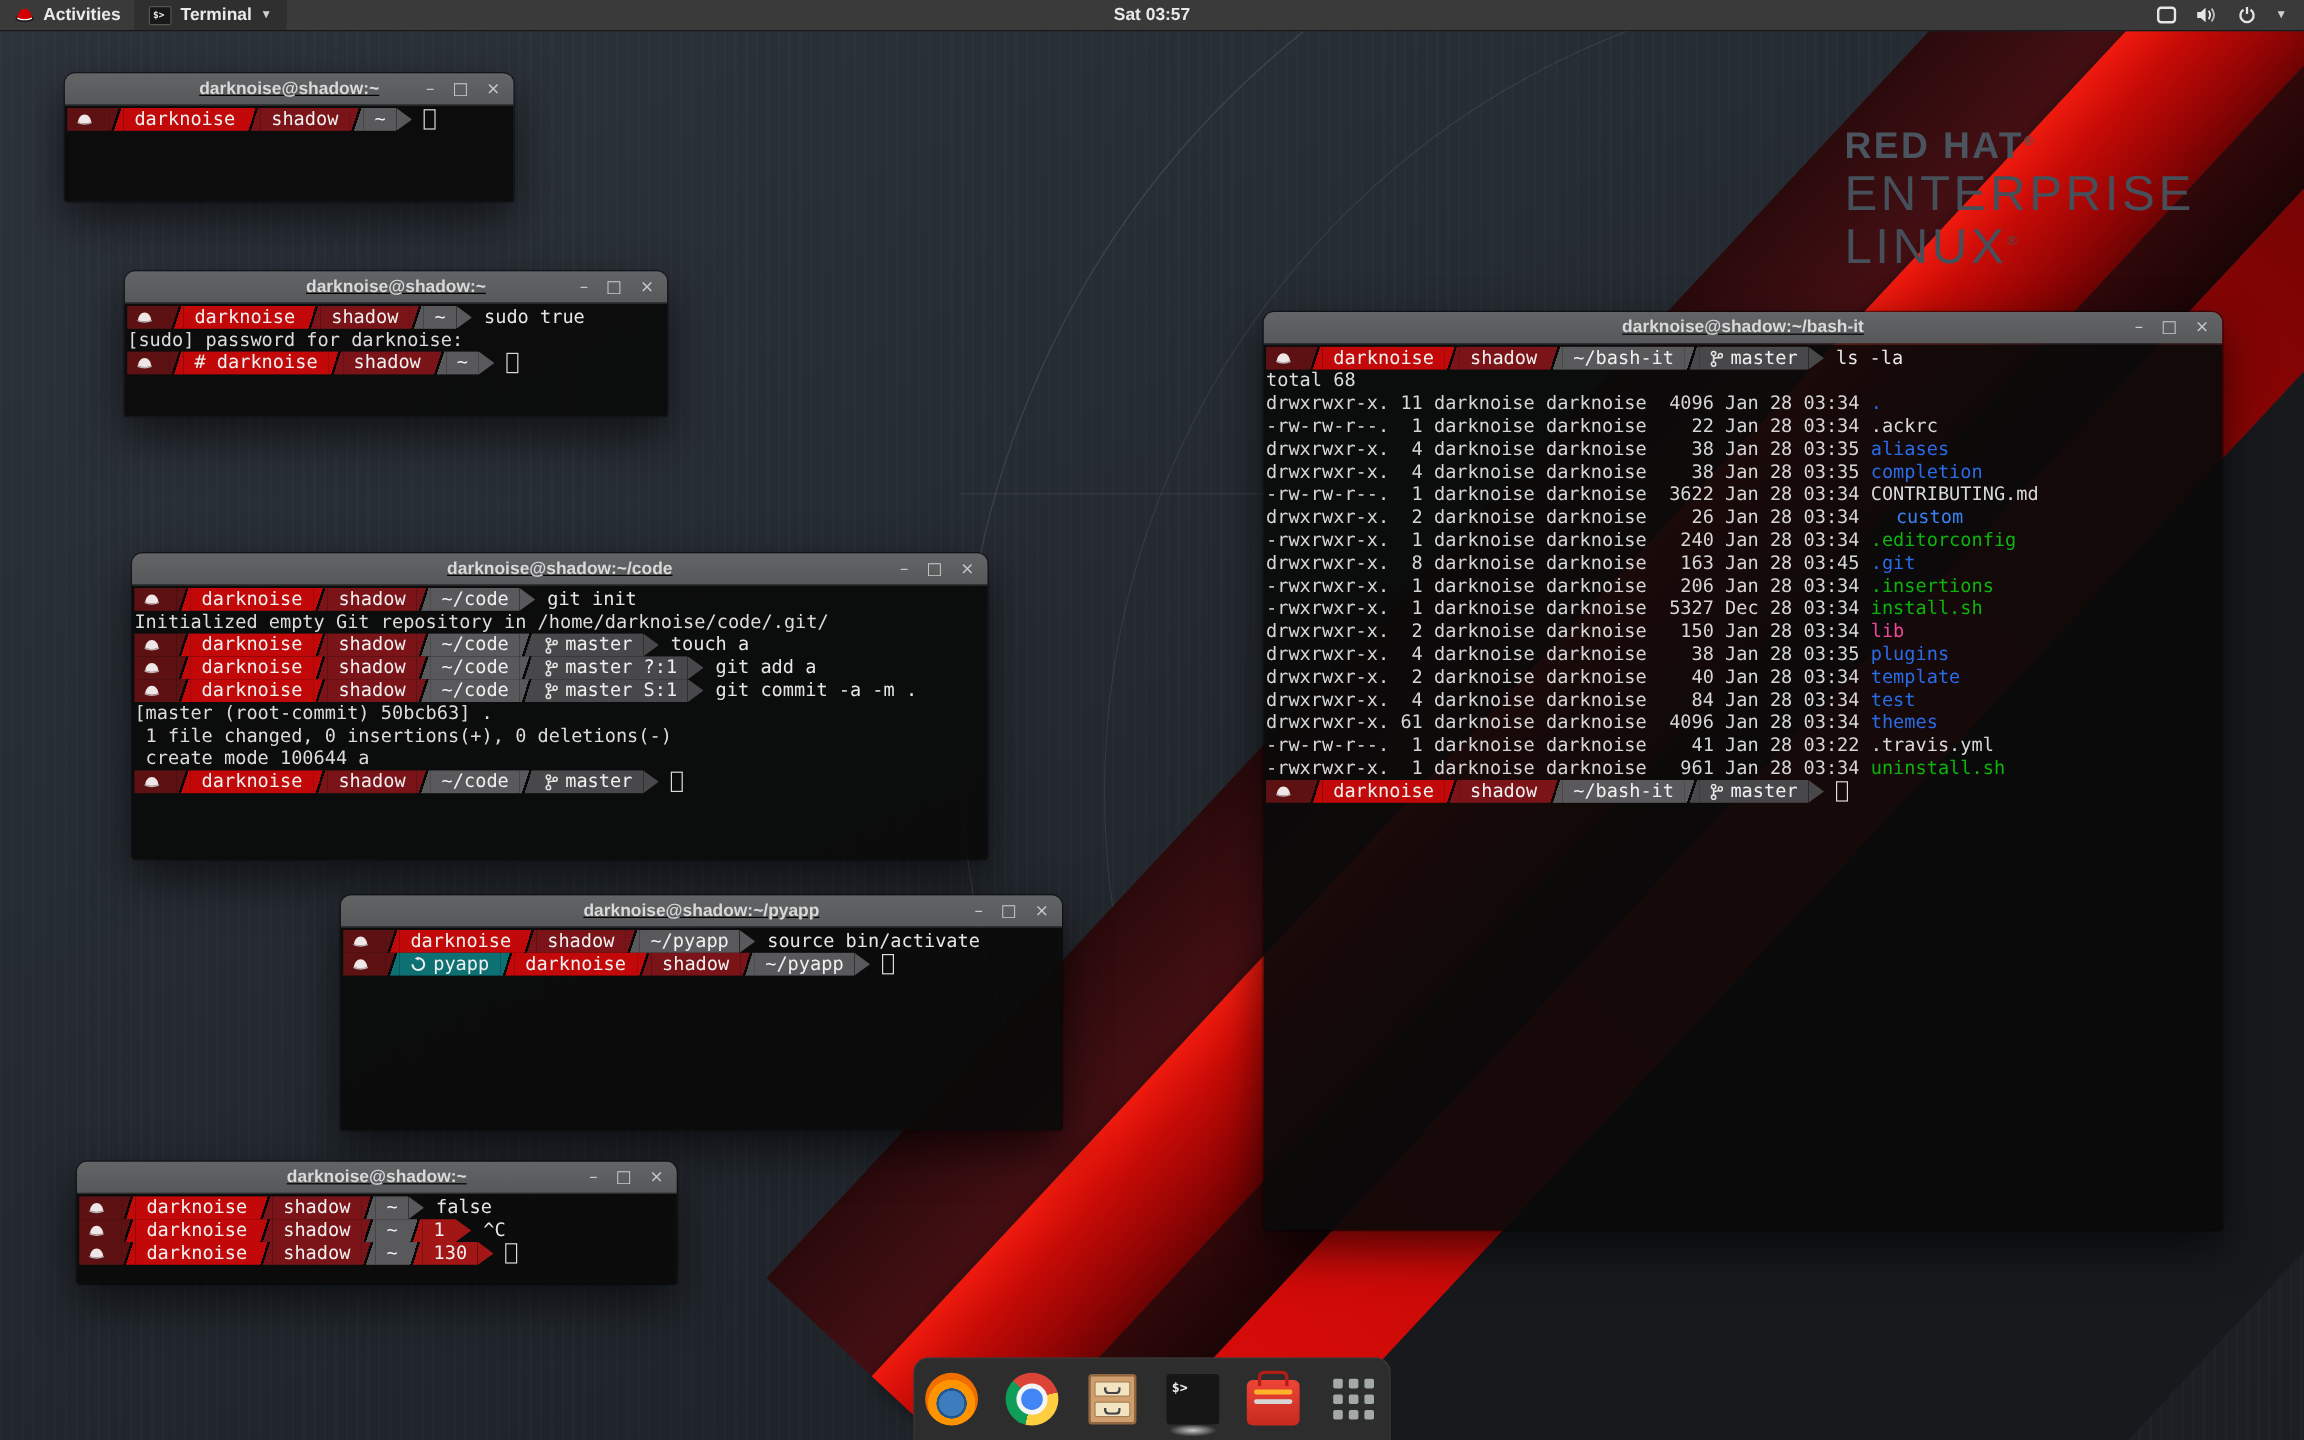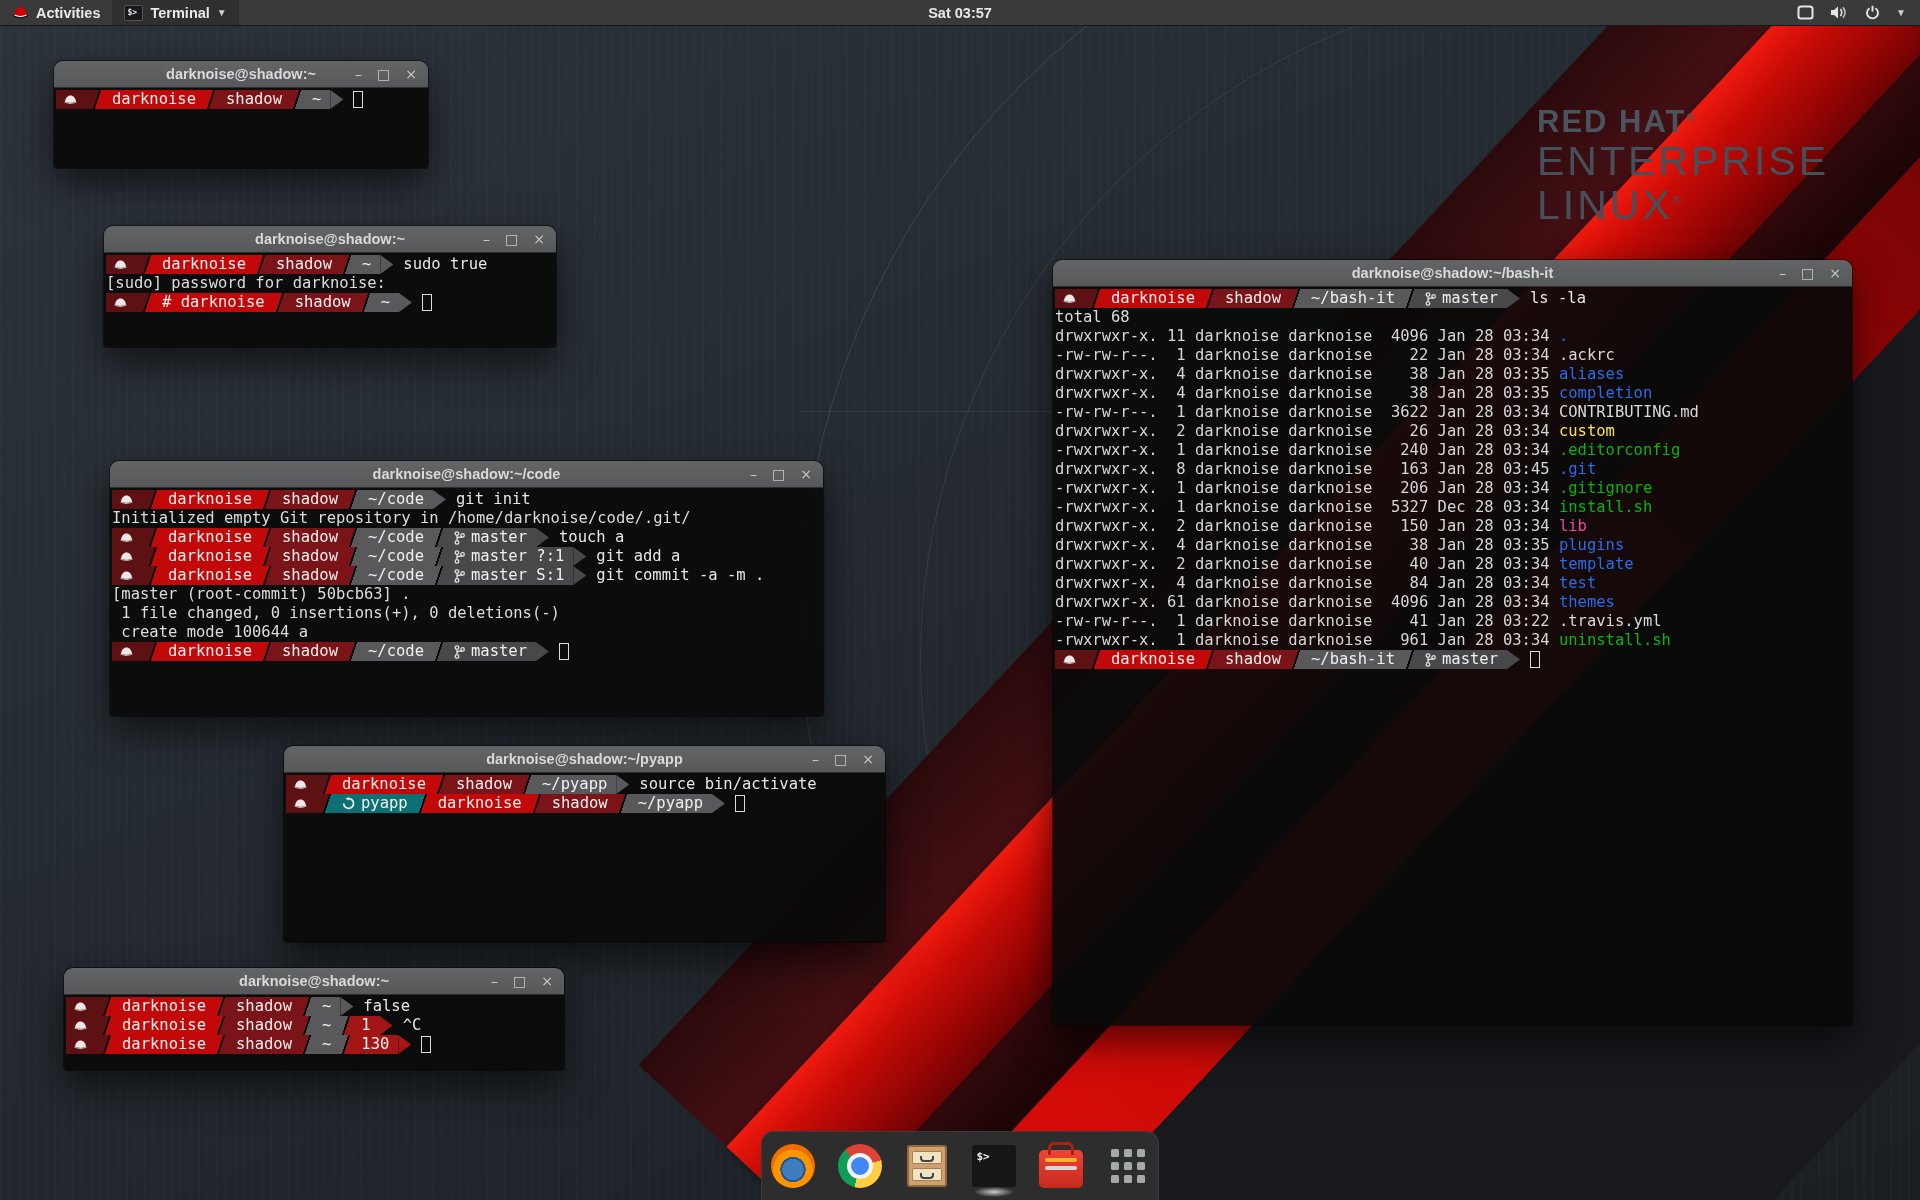--- a/index.html
+++ b/index.html
@@ -46,21 +46,21 @@
     color:#e8e8e8; font:700 8px/14px "DejaVu Sans Mono",monospace; text-align:left; padding-left:2px; border-radius:2px;}
   .tb-caret { font-size:10px; color:#cfcfcf; }
   .tb-clock { position:absolute; left:0; right:0; text-align:center; pointer-events:none; }
   .tb-right { margin-left:auto; display:flex; align-items:center; gap:16px; padding-right:14px; height:100%; }
   .tb-icon { display:flex; align-items:center; }
 
   
   .window { position:absolute; display:flex; flex-direction:column; border-radius:9px 9px 3px 3px;
     box-shadow:0 16px 38px rgba(0,0,0,0.6), 0 0 0 1px rgba(0,0,0,0.5); overflow:hidden; z-index:10; }
   .titlebar { flex:none; height:27px; background:linear-gradient(#626466,#56585a);
-    border-bottom:1px solid #2c2c2c; position:relative; display:flex; align-items:center; justify-content:center; }
+    border-bottom:1px solid #2c2c2c; position:relative; display:flex; align-items:center; justify-content:center;text-decoration:underline; }
   .titlebar .title { font-size:14.5px; font-weight:700; color:#d9d9d9; }
   .win-buttons { position:absolute; right:11px; top:0; height:100%; display:flex; align-items:center; gap:15px; }
   .win-btn { color:#c9c9c9; font-size:14px; line-height:1; cursor:default; font-family:"DejaVu Sans",sans-serif; }
   .content { flex:1; background:rgba(10,10,10,0.93); padding:2px 0 0 2px;
     font-family:"DejaVu Sans Mono",monospace; font-size:15.5px; line-height:19px; color:#dcdcdc; overflow:hidden; }
 
   .term-line { height:19px; white-space:pre; }
   .line-flex { display:flex; align-items:stretch; }
   .seg { display:flex; align-items:center; padding:0 9px; color:#f0f0f0; flex:none; }
   .seg .seg-ic { display:flex; align-items:center; margin-right:6px; }
@@ -324,24 +324,24 @@
                   <circle cx="3" cy="11.4" r="1.8" fill="none" stroke="#e2e2e2" stroke-width="1.3"></circle>
                   <circle cx="8.6" cy="4.4" r="1.7" fill="none" stroke="#e2e2e2" stroke-width="1.3"></circle>
                   <path d="M3 4.4 L3 9.6 M3 8 Q3 5.6 8.6 6.1" stroke="#e2e2e2" stroke-width="1.3" fill="none"></path>
                 </svg></span><span>master</span></span><span class="term-arrow" style="background: rgb(72, 72, 75);"></span><span class="cmd">ls -la</span></div>
           <div class="term-line">total 68</div>
           <div class="term-line"><span class="ls-prefix">drwxrwxr-x. 11 darknoise darknoise  4096 Jan 28 03:34 </span><span style="color: rgb(42, 107, 232);">.</span></div>
           <div class="term-line"><span class="ls-prefix">-rw-rw-r--.  1 darknoise darknoise    22 Jan 28 03:34 </span><span style="color: rgb(216, 216, 216);">.ackrc</span></div>
           <div class="term-line"><span class="ls-prefix">drwxrwxr-x.  4 darknoise darknoise    38 Jan 28 03:35 </span><span style="color: rgb(42, 107, 232);">aliases</span></div>
           <div class="term-line"><span class="ls-prefix">drwxrwxr-x.  4 darknoise darknoise    38 Jan 28 03:35 </span><span style="color: rgb(42, 107, 232);">completion</span></div>
           <div class="term-line"><span class="ls-prefix">-rw-rw-r--.  1 darknoise darknoise  3622 Jan 28 03:34 </span><span style="color: rgb(216, 216, 216);">CONTRIBUTING.md</span></div>
-          <div class="term-line"><span class="ls-prefix">drwxrwxr-x.  2 darknoise darknoise    26 Jan 28 03:34 </span><span style="color: #fde047;">custom</span></div>
+          <div class="term-line"><span class="ls-prefix">drwxrwxr-x.  2 darknoise darknoise    26 Jan 28 03:34 </span><span style="color: #3b82f6; margin-left: 21px;">custom</span></div>
           <div class="term-line"><span class="ls-prefix">-rwxrwxr-x.  1 darknoise darknoise   240 Jan 28 03:34 </span><span style="color: rgb(12, 180, 12);">.editorconfig</span></div>
           <div class="term-line"><span class="ls-prefix">drwxrwxr-x.  8 darknoise darknoise   163 Jan 28 03:45 </span><span style="color: rgb(42, 107, 232); text-align: right;">.git</span></div>
-          <div class="term-line"><span class="ls-prefix">-rwxrwxr-x.  1 darknoise darknoise   206 Jan 28 03:34 </span><span style="color: rgb(12, 180, 12);">.gitignore</span></div>
+          <div class="term-line"><span class="ls-prefix">-rwxrwxr-x.  1 darknoise darknoise   206 Jan 28 03:34 </span><span style="color: rgb(12, 180, 12);">.insertions</span></div>
           <div class="term-line"><span class="ls-prefix">-rwxrwxr-x.  1 darknoise darknoise  5327 Dec 28 03:34 </span><span style="color: rgb(12, 180, 12);">install.sh</span></div>
           <div class="term-line"><span class="ls-prefix">drwxrwxr-x.  2 darknoise darknoise   150 Jan 28 03:34 </span><span style="color: #ec4899;">lib</span></div>
           <div class="term-line"><span class="ls-prefix">drwxrwxr-x.  4 darknoise darknoise    38 Jan 28 03:35 </span><span style="color: rgb(42, 107, 232);">plugins</span></div>
           <div class="term-line"><span class="ls-prefix">drwxrwxr-x.  2 darknoise darknoise    40 Jan 28 03:34 </span><span style="color: rgb(42, 107, 232);">template</span></div>
           <div class="term-line"><span class="ls-prefix">drwxrwxr-x.  4 darknoise darknoise    84 Jan 28 03:34 </span><span style="color: rgb(42, 107, 232);">test</span></div>
           <div class="term-line"><span class="ls-prefix">drwxrwxr-x. 61 darknoise darknoise  4096 Jan 28 03:34 </span><span style="color: rgb(42, 107, 232);">themes</span></div>
           <div class="term-line"><span class="ls-prefix">-rw-rw-r--.  1 darknoise darknoise    41 Jan 28 03:22 </span><span style="color: rgb(216, 216, 216);">.travis.yml</span></div>
           <div class="term-line"><span class="ls-prefix">-rwxrwxr-x.  1 darknoise darknoise   961 Jan 28 03:34 </span><span style="color: rgb(12, 180, 12);">uninstall.sh</span></div>
           <div class="term-line line-flex"><span class="seg seg-hat" style="background: rgb(94, 17, 19);"><span class="seg-ic"><svg width="15" height="11" viewBox="0 0 15 11">
                   <path d="M2 7.8 C2.4 4 4.5 1.4 7.5 1.4 C10.5 1.4 12.6 4 13 7.8 C9.6 9.3 5.4 9.3 2 7.8 Z" fill="#efe7e7"></path>

